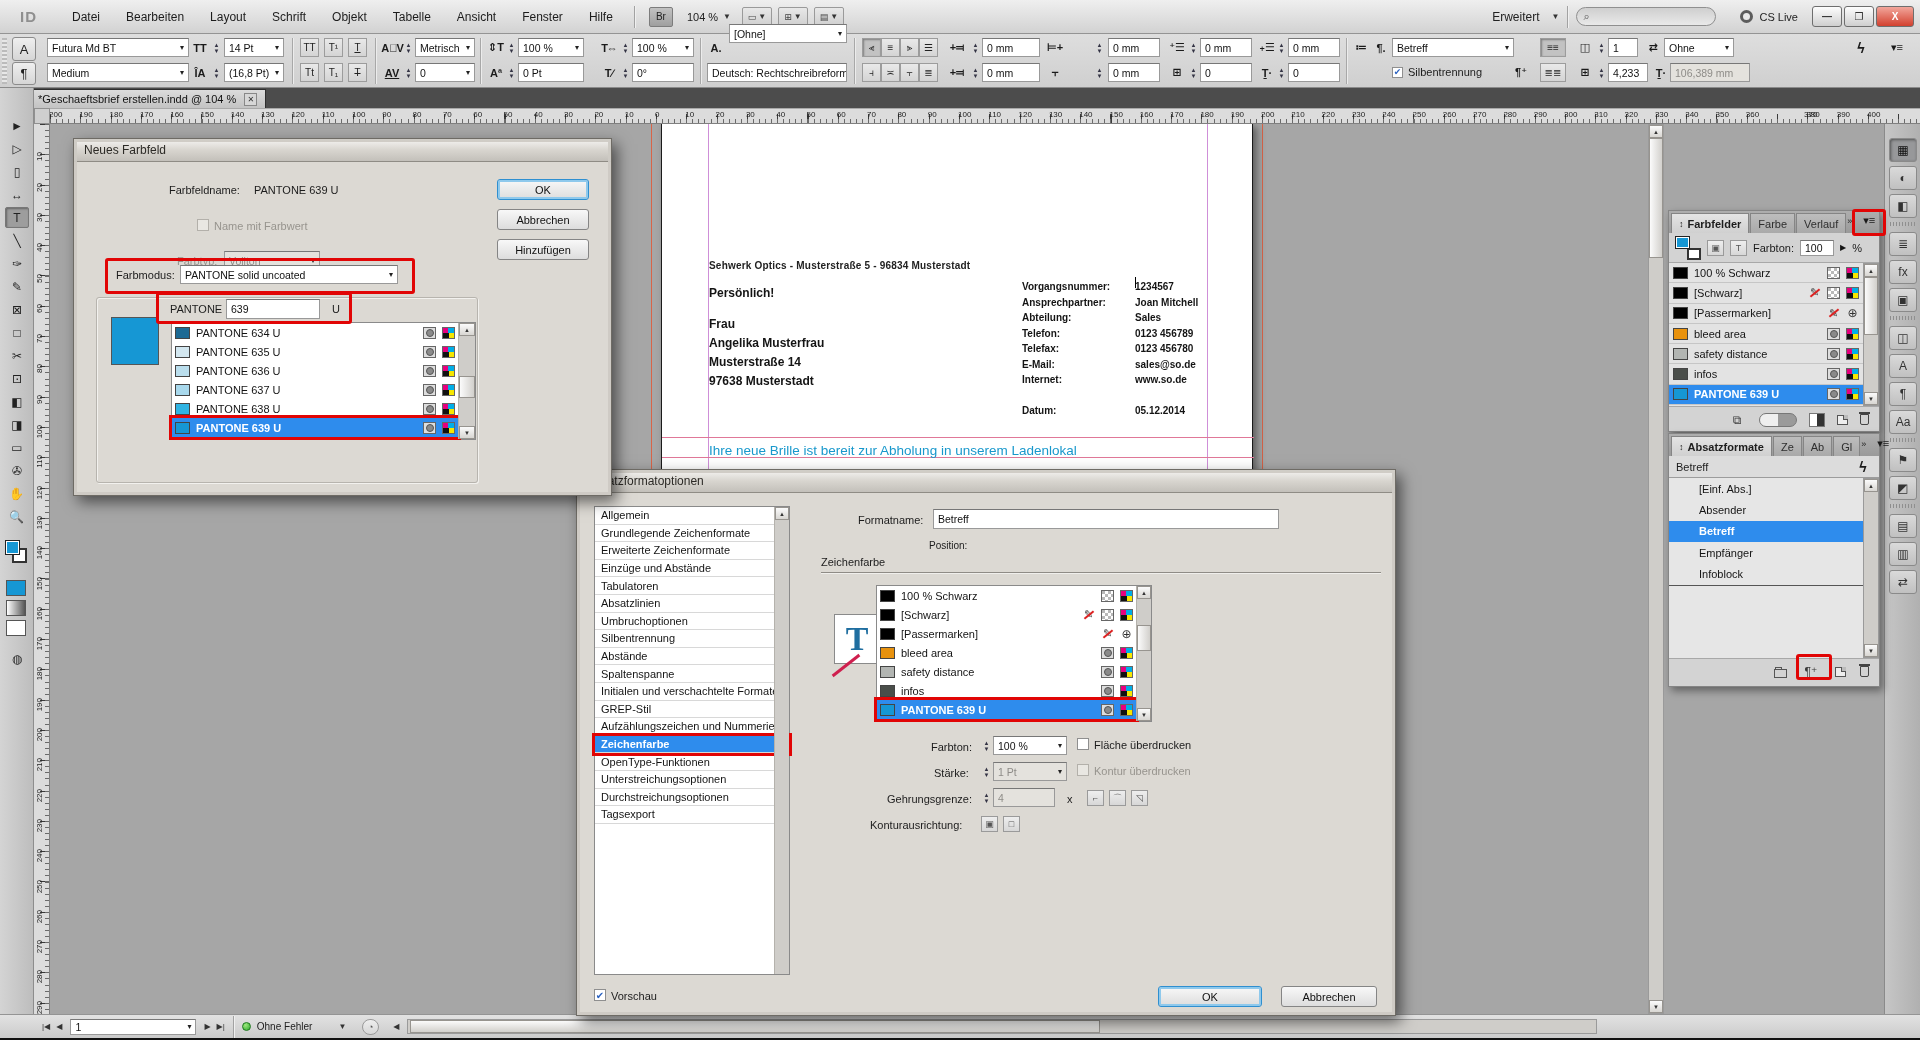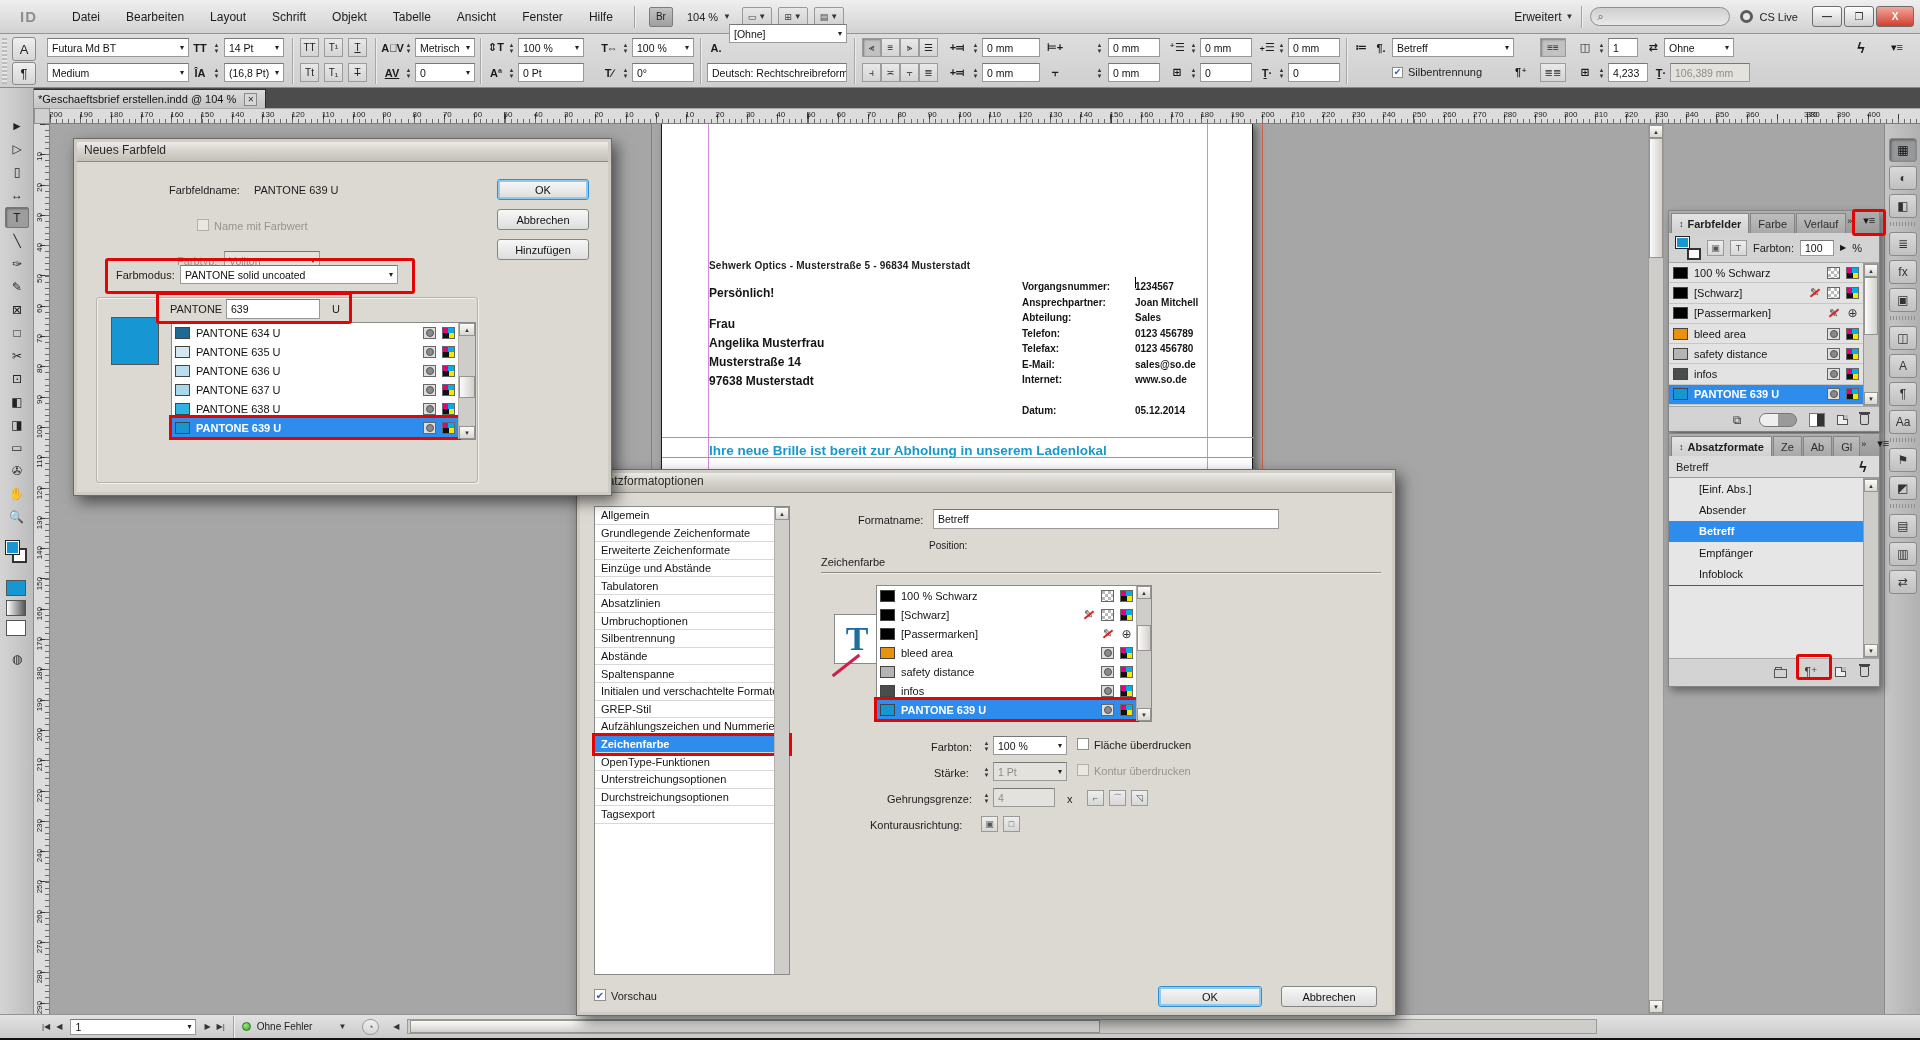--- a/index.html
+++ b/index.html
@@ -8,21 +8,21 @@
 .abs{position:absolute}
 
 .menubar{left:0;top:0;width:1920px;height:34px;background:linear-gradient(#efefef,#d2d2d2);border-bottom:1px solid #949494;display:flex;align-items:center;padding-left:20px}
 .applogo{font-weight:bold;font-size:15px;color:#8f8f8f;letter-spacing:1px;margin-right:22px}
 .mitem{padding:0 13px;font-size:12px;color:#1c1c1c;height:100%;display:flex;align-items:center;cursor:default}
 .vsep{width:1px;height:22px;background:#a2a2a2;box-shadow:1px 0 0 #f0f0f0;margin:0 8px}
 .brbtn{width:24px;height:20px;background:linear-gradient(#c2c2c2,#9f9f9f);border:1px solid #7c7c7c;border-radius:2px;font-size:10px;display:flex;align-items:center;justify-content:center;color:#222;margin:0 6px}
 .zoomsel{font-size:11px;display:flex;align-items:center;gap:5px;margin:0 8px;color:#222}
 .caret{font-size:8px;color:#333}
 .viewbtn{width:30px;height:20px;border:1px solid #9a9a9a;border-radius:2px;background:linear-gradient(#e8e8e8,#cfcfcf);display:flex;align-items:center;justify-content:center;gap:2px;margin:0 3px;font-size:9px;color:#444}
-.wsp{display:flex;align-items:center;gap:4px;font-size:12px;color:#222}
+.wsp{display:flex;align-items:center;gap:12px;font-size:12px;color:#222}
 .searchpill{width:140px;height:19px;border-radius:10px;background:linear-gradient(#cfcfcf,#e9e9e9);border:1px solid #8f8f8f;display:flex;align-items:center;padding:0 6px;gap:4px;color:#555}
 .cslive{display:flex;align-items:center;gap:6px;font-size:11px;color:#222}
 .csdot{width:13px;height:13px;border-radius:50%;border:3px solid #5c5c5c;background:#e9e9e9}
 .winbtns{display:flex;gap:2px;margin-left:14px;margin-right:6px}
 .wbtn{width:30px;height:21px;border:1px solid #6e6e6e;border-radius:3px;background:linear-gradient(#fdfdfd,#cfcfcf);display:flex;align-items:center;justify-content:center;font-size:10px;color:#333;font-weight:bold}
 .wbtn.close{background:linear-gradient(#f2a69b,#d2402e);color:#fff;width:38px}
 
 .ctrlbar{left:0;top:34px;width:1920px;height:54px;background:linear-gradient(#dedede,#cfcfcf);border-bottom:1px solid #8a8a8a}
 .fld{background:#fff;border:1px solid #999;border-top-color:#777;height:19px;display:flex;align-items:center;padding:0 4px;font-size:10.5px;color:#111;overflow:hidden;white-space:nowrap}
 .cmb::after{content:"▾";margin-left:auto;font-size:8px;color:#222;padding-left:3px}
@@ -66,21 +66,21 @@
 
 .viewport{left:50px;top:124px;width:1870px;height:890px;background:#a6a6a6;overflow:hidden}
 .page{position:absolute;left:611px;top:-2px;width:592px;height:900px;background:#fff;border:1px solid #1a1a1a;box-shadow:4px 4px 8px rgba(0,0,0,.45)}
 .bleed{position:absolute;left:601px;top:-12px;width:612px;height:920px;border:1px solid #d86448}
 .guidev{position:absolute;top:0;width:1px;height:900px;background:#cf8fd8}
 .guideh{position:absolute;left:0;width:592px;height:1px;background:#e07898}
 .sender{position:absolute;left:47px;top:137px;font-size:10px;font-weight:bold;color:#222;letter-spacing:.2px}
 .pers{position:absolute;left:47px;top:163px;font-size:12px;font-weight:bold}
 .recip{position:absolute;left:47px;top:192px;font-size:12px;font-weight:bold;line-height:19px}
 .infoblk{position:absolute;left:360px;top:156px;font-size:10px;font-weight:bold;line-height:15.5px;display:grid;grid-template-columns:113px auto}
-.subject{position:absolute;left:47px;top:320px;font-size:13.5px;font-weight:bold;color:#1898cc}
+.subject{position:absolute;left:47px;top:320px;font-size:13.5px;font-weight:normal;color:#1898cc}
 .cursorbar{position:absolute;width:1px;height:11px;background:#000}
 
 .sbv{background:#cfcdc9;border:1px solid #9a9a9a;display:flex;flex-direction:column;align-items:stretch}
 .sar{height:13px;background:linear-gradient(#fbfbfb,#d8d6d2);border:1px solid #97948f;font-size:6px;display:flex;align-items:center;justify-content:center;color:#333}
 .sth{background:linear-gradient(90deg,#fbfbfb,#d2d0cc);border:1px solid #97948f;flex:0 0 auto}
 
 .dlg{background:#dcd9d3;border:1px solid #6e6b65;box-shadow:5px 6px 14px rgba(0,0,0,.55);outline:3px solid rgba(205,202,196,.95);outline-offset:-4px}
 .dlgtb{height:23px;background:linear-gradient(#f5f4f2,#d8d5cf 50%,#c3c0ba);border-bottom:1px solid #8f8c85;display:flex;align-items:center;padding:0 10px;font-size:12px;color:#2c2a26}
 .pbtn{background:linear-gradient(#f8f8f8,#dddddd);border:1px solid #858585;border-radius:3px;font-size:11px;display:flex;align-items:center;justify-content:center;color:#111}
 .pbtn.def{border-color:#2f8fd0;box-shadow:inset 0 0 0 2px #8fc9ec}
@@ -184,21 +184,21 @@
   <span style="flex:1"></span>
   <span class="wsp">
       <span>Erweitert</span>
       <span class="caret">▼</span>
     </span>
   <span class="vsep"></span>
   <span class="searchpill">
       <span>⌕</span>
       <input style="border: none; background: transparent; outline: none; flex: 1 1 0%; font-size: 11px;" placeholder="">
     </span>
-  <span class="cslive" style="margin-left:10px">
+  <span class="cslive" style="margin-left:24px">
       <span class="csdot"></span>
       <span>CS Live</span>
     </span>
   <span class="winbtns">
     <span class="wbtn">—</span>
     <span class="wbtn">❐</span>
     <span class="wbtn close">X</span>
   </span>
 </div>
 

